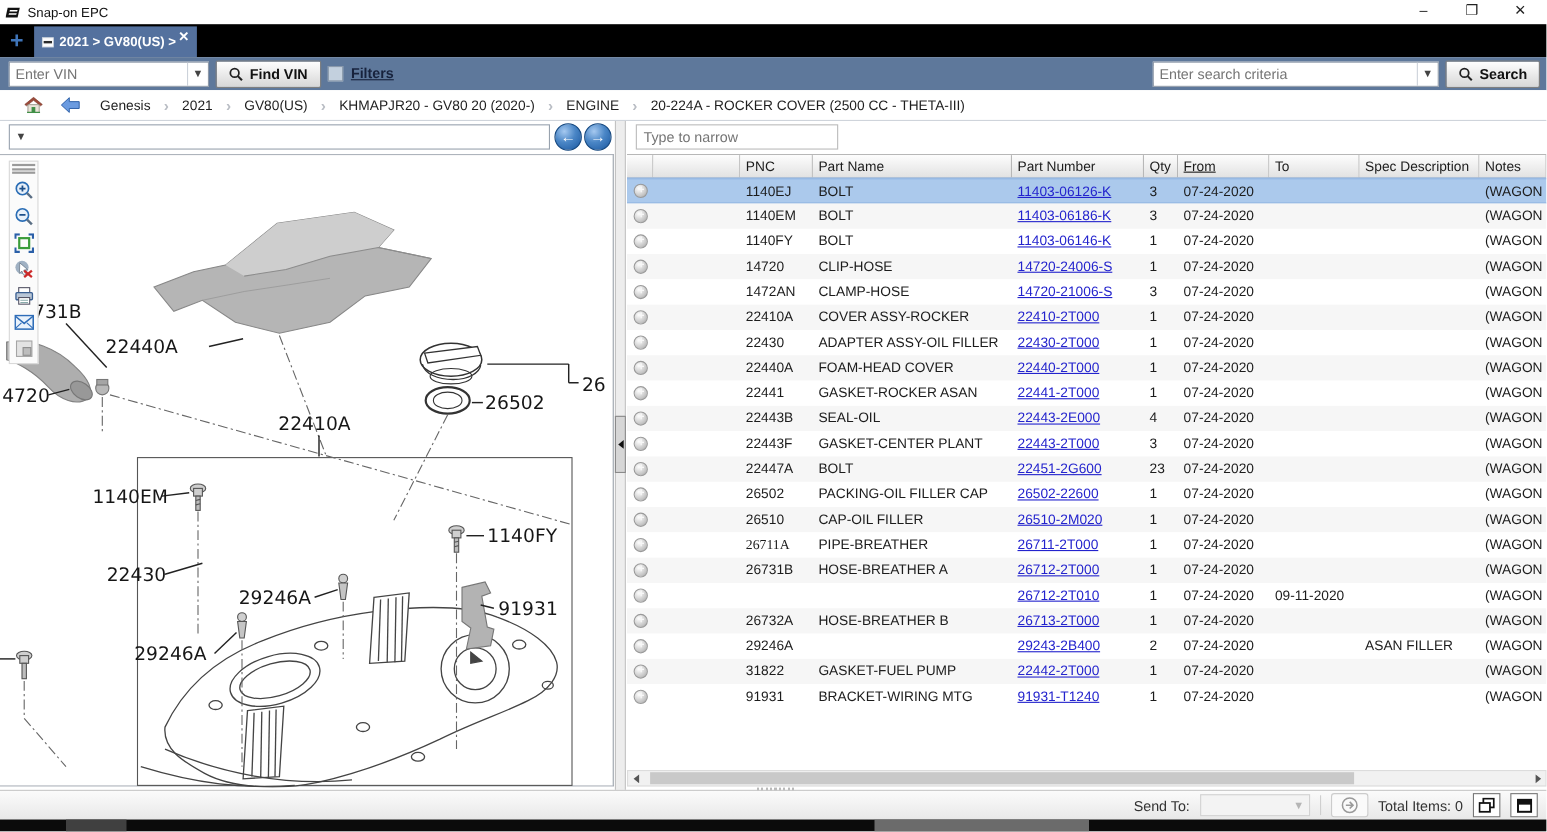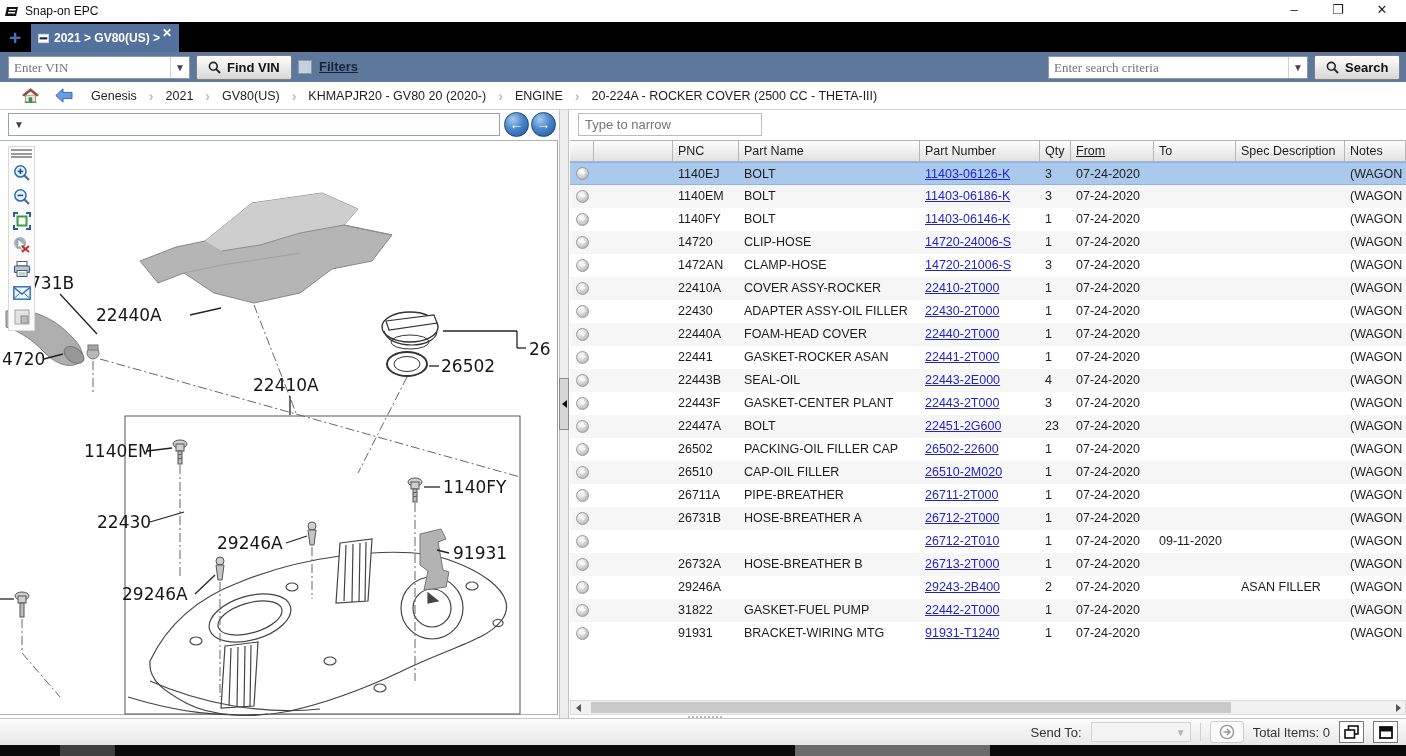--- a/index.html
+++ b/index.html
@@ -19,21 +19,21 @@
   .tab { position:absolute; left:31px; top:2px; width:148px; height:28px; background:#54719e; color:#fff;
          display:flex; align-items:center; padding:0 7px; font-size:12px; font-weight:bold; }
   .tab-label { margin-left:5px; white-space:nowrap; overflow:hidden; }
   .tab-close { margin-left:auto; font-size:12px; font-weight:bold; line-height:12px; align-self:flex-start; margin-top:3px; }
   .menu { position:absolute; right:104px; top:0; height:30px; display:flex; gap:28px; align-items:center; color:#fff; font-size:12.5px; }
   .menu-item { cursor:default; }
 
   
   .toolbar { position:absolute; left:0; top:52px; width:1406px; height:30px; background:#5e789b; }
   .combo { position:absolute; top:4px; height:23px; background:#fff; border:1px solid #8e99a8; display:flex; align-items:center; }
-  .combo input { border:none; outline:none; flex:1; min-width:0; font-size:13px; padding:0 5px; color:#333; font-family:Liberation Serif, serif; }
+  .combo input { border:none; outline:none; flex:1; min-width:0; font-size:13px; padding:0 5px; color:#333; font-family:Liberation Sans, sans-serif; }
   .combo .chev { width:19px; text-align:center; color:#444; font-size:10px; border-left:1px solid #ccd2da; line-height:21px; }
   #vin-combo { left:8px; width:182px; }
   #search-combo { left:1048px; width:260px; }
   .tbtn { position:absolute; top:3px; height:25px; background:linear-gradient(#fefefe,#d7d7d7); border:1px solid #7f7f7f;
           border-radius:2px; font-size:13px; display:flex; align-items:center; gap:6px; padding:0 11px; color:#111; font-weight:bold; }
   #find-vin-btn { left:196px; }
   #search-btn  { left:1314px; }
   .filters { position:absolute; left:298px; top:7px; display:flex; gap:7px; align-items:center; }
   .filters .cb { width:14px; height:14px; background:#c3d0de; border:1px solid #8a99ab; }
   .filters .lnk { color:#17223c; font-size:13px; font-weight:bold; text-decoration:underline; }
@@ -608,21 +608,21 @@
         <div class="gcell" style="width: 83px;">07-24-2020</div>
         <div class="gcell" style="width: 82px;"></div>
         <div class="gcell" style="width: 109px;"></div>
         <div class="gcell" style="width: 62px; flex: 1 1 0%;">(WAGON</div>
       </div>
       <div class="grow">
         <div class="gcell expand" style="width: 24px;">
           <span class="plus"></span>
         </div>
         <div class="gcell" style="width: 79px;"></div>
-        <div class="gcell" style="width: 66px;">26711A</div>
+        <div class="gcell" style="width: 66px; font-family: Liberation Serif, serif;">26711A</div>
         <div class="gcell" style="width: 181px;">PIPE-BREATHER</div>
         <div class="gcell" style="width: 120px;"><a class="pn-link">26711-2T000</a></div>
         <div class="gcell" style="width: 31px;">1</div>
         <div class="gcell" style="width: 83px;">07-24-2020</div>
         <div class="gcell" style="width: 82px;"></div>
         <div class="gcell" style="width: 109px;"></div>
         <div class="gcell" style="width: 62px; flex: 1 1 0%;">(WAGON</div>
       </div>
       <div class="grow alt">
         <div class="gcell expand" style="width: 24px;">

